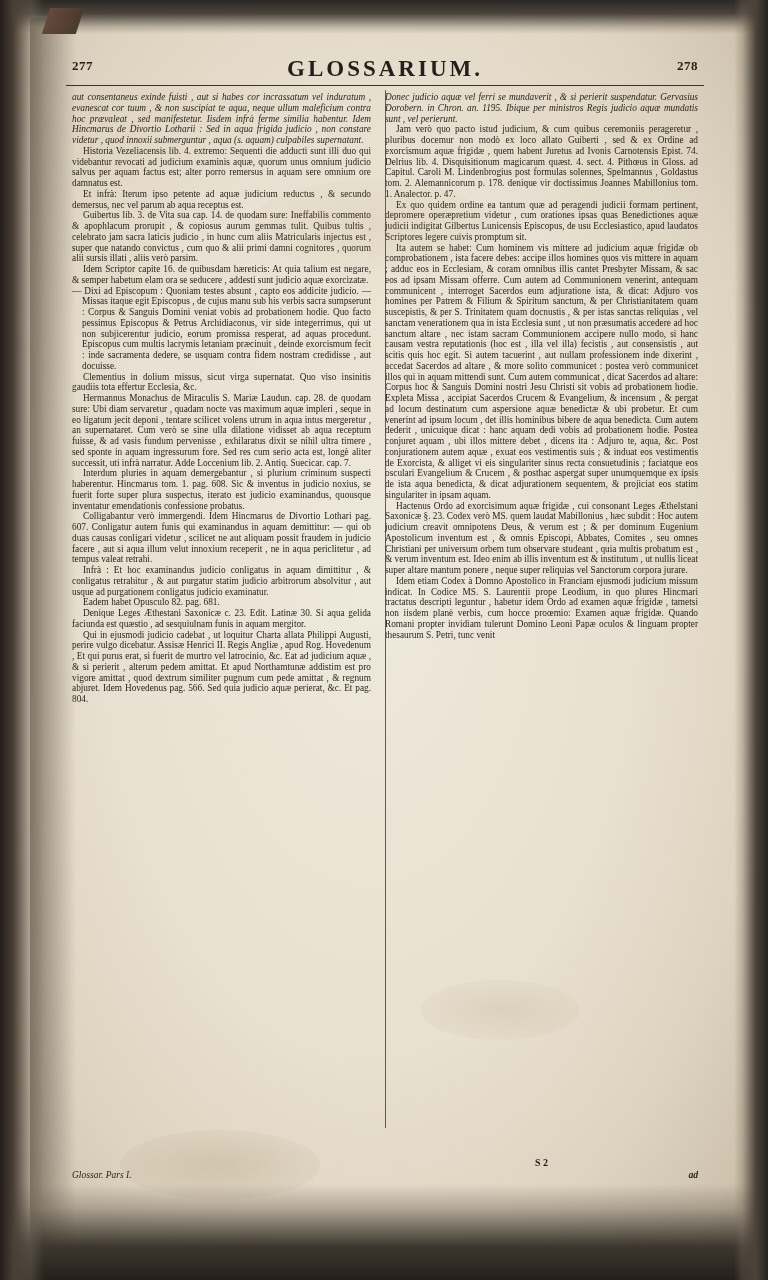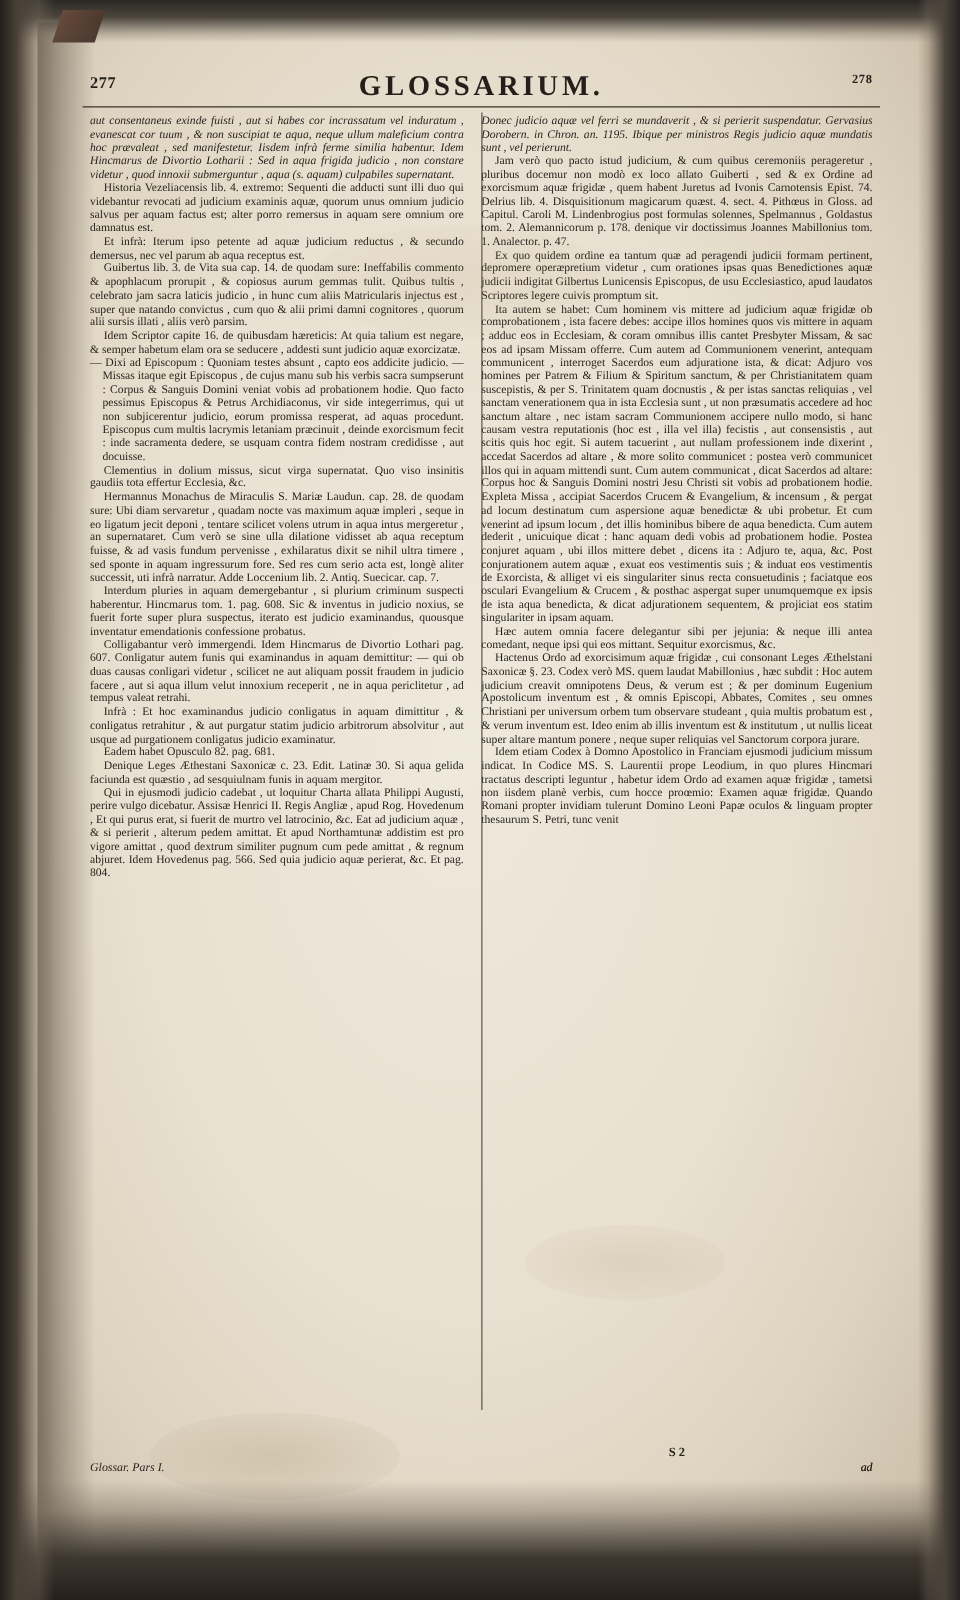--- a/index.html
+++ b/index.html
@@ -73,21 +73,21 @@
     position: relative;
     height: 26px;
     margin: 0 4px 0 4px;
   }
   .folio-left {
     position: absolute; left: 6px; top: 2px;
     font-size: 13px; font-weight: bold; letter-spacing: 0.5px;
   }
   .folio-right {
     position: absolute; right: 6px; top: 2px;
-    font-size: 10px; font-weight: bold; letter-spacing: 0.5px;
+    font-size: 13px; font-weight: bold; letter-spacing: 0.5px;
   }
   .running-title {
     text-align: center;
     font-size: 23px;
     letter-spacing: 3px;
     font-weight: bold;
   }
   .rule {
     margin: 3px 4px 6px 4px;
     border-top: 1.1px solid #3a332b;
@@ -187,21 +187,20 @@
         <p class="para">Eadem habet Opusculo 82. pag. 681.</p>
         <p class="para">Denique Leges Æthestani Saxonicæ c. 23. Edit. Latinæ 30. Si aqua gelida faciunda est quæstio , ad sesquiulnam funis in aquam mergitor.</p>
         <p class="para">Qui in ejusmodi judicio cadebat , ut loquitur Charta allata Philippi Augusti, perire vulgo dicebatur. Assisæ Henrici II. Regis Angliæ , apud Rog. Hovedenum , Et qui purus erat, si fuerit de murtro vel latrocinio, &amp;c. Eat ad judicium aquæ , &amp; si perierit , alterum pedem amittat. Et apud Northamtunæ addistim est pro vigore amittat , quod dextrum similiter pugnum cum pede amittat , &amp; regnum abjuret. Idem Hovedenus pag. 566. Sed quia judicio aquæ perierat, &amp;c. Et pag. 804.</p>
       </div>
 
       <div class="col col-right">
         <p class="para ital noindent">Donec judicio aquæ vel ferri se mundaverit , &amp; si perierit suspendatur. Gervasius Dorobern. in Chron. an. 1195. Ibique per ministros Regis judicio aquæ mundatis sunt , vel perierunt.</p>
         <p class="para">Jam verò quo pacto istud judicium, &amp; cum quibus ceremoniis perageretur , pluribus docemur non modò ex loco allato Guiberti , sed &amp; ex Ordine ad exorcismum aquæ frigidæ , quem habent Juretus ad Ivonis Carnotensis Epist. 74. Delrius lib. 4. Disquisitionum magicarum quæst. 4. sect. 4. Pithœus in Gloss. ad Capitul. Caroli M. Lindenbrogius post formulas solennes, Spelmannus , Goldastus tom. 2. Alemannicorum p. 178. denique vir doctissimus Joannes Mabillonius tom. 1. Analector. p. 47.</p>
         <p class="para">Ex quo quidem ordine ea tantum quæ ad peragendi judicii formam pertinent, depromere operæpretium videtur , cum orationes ipsas quas Benedictiones aquæ judicii indigitat Gilbertus Lunicensis Episcopus, de usu Ecclesiastico, apud laudatos Scriptores legere cuivis promptum sit.</p>
         <p class="para">Ita autem se habet: Cum hominem vis mittere ad judicium aquæ frigidæ ob comprobationem , ista facere debes: accipe illos homines quos vis mittere in aquam ; adduc eos in Ecclesiam, &amp; coram omnibus illis cantet Presbyter Missam, &amp; sac eos ad ipsam Missam offerre. Cum autem ad Communionem venerint, antequam communicent , interroget Sacerdos eum adjuratione ista, &amp; dicat: Adjuro vos homines per Patrem &amp; Filium &amp; Spiritum sanctum, &amp; per Christianitatem quam suscepistis, &amp; per S. Trinitatem quam docnustis , &amp; per istas sanctas reliquias , vel sanctam venerationem qua in ista Ecclesia sunt , ut non præsumatis accedere ad hoc sanctum altare , nec istam sacram Communionem accipere nullo modo, si hanc causam vestra reputationis (hoc est , illa vel illa) fecistis , aut consensistis , aut scitis quis hoc egit. Si autem tacuerint , aut nullam professionem inde dixerint , accedat Sacerdos ad altare , &amp; more solito communicet : postea verò communicet illos qui in aquam mittendi sunt. Cum autem communicat , dicat Sacerdos ad altare: Corpus hoc &amp; Sanguis Domini nostri Jesu Christi sit vobis ad probationem hodie. Expleta Missa , accipiat Sacerdos Crucem &amp; Evangelium, &amp; incensum , &amp; pergat ad locum destinatum cum aspersione aquæ benedictæ &amp; ubi probetur. Et cum venerint ad ipsum locum , det illis hominibus bibere de aqua benedicta. Cum autem dederit , unicuique dicat : hanc aquam dedi vobis ad probationem hodie. Postea conjuret aquam , ubi illos mittere debet , dicens ita : Adjuro te, aqua, &amp;c. Post conjurationem autem aquæ , exuat eos vestimentis suis ; &amp; induat eos vestimentis de Exorcista, &amp; alliget vi eis singulariter sinus recta consuetudinis ; faciatque eos osculari Evangelium &amp; Crucem , &amp; posthac aspergat super unumquemque ex ipsis de ista aqua benedicta, &amp; dicat adjurationem sequentem, &amp; projiciat eos statim singulariter in ipsam aquam.</p>
-        <p class="para">Hæc autem omnia facere delegantur sibi per jejunia: &amp; neque illi antea comedant, neque ipsi qui eos mittant. Sequitur exorcismus, &amp;c.</p>
         <p class="para">Hactenus Ordo ad exorcisimum aquæ frigidæ , cui consonant Leges Æthelstani Saxonicæ §. 23. Codex verò MS. quem laudat Mabillonius , hæc subdit : Hoc autem judicium creavit omnipotens Deus, &amp; verum est ; &amp; per dominum Eugenium Apostolicum inventum est , &amp; omnis Episcopi, Abbates, Comites , seu omnes Christiani per universum orbem tum observare studeant , quia multis probatum est , &amp; verum inventum est. Ideo enim ab illis inventum est &amp; institutum , ut nullis liceat super altare mantum ponere , neque super reliquias vel Sanctorum corpora jurare.</p>
         <p class="para">Idem etiam Codex à Domno Apostolico in Franciam ejusmodi judicium missum indicat. In Codice MS. S. Laurentii prope Leodium, in quo plures Hincmari tractatus descripti leguntur , habetur idem Ordo ad examen aquæ frigidæ , tametsi non iisdem planè verbis, cum hocce proœmio: Examen aquæ frigidæ. Quando Romani propter invidiam tulerunt Domino Leoni Papæ oculos &amp; linguam propter thesaurum S. Petri, tunc venit</p>
       </div>
     </div>
 
     <div class="catchline">
       <span class="sig-left">Glossar. Pars I.</span>
       <span class="sig-right">ad</span>
     </div>
     <div class="foot-right-sig">S 2</div>

